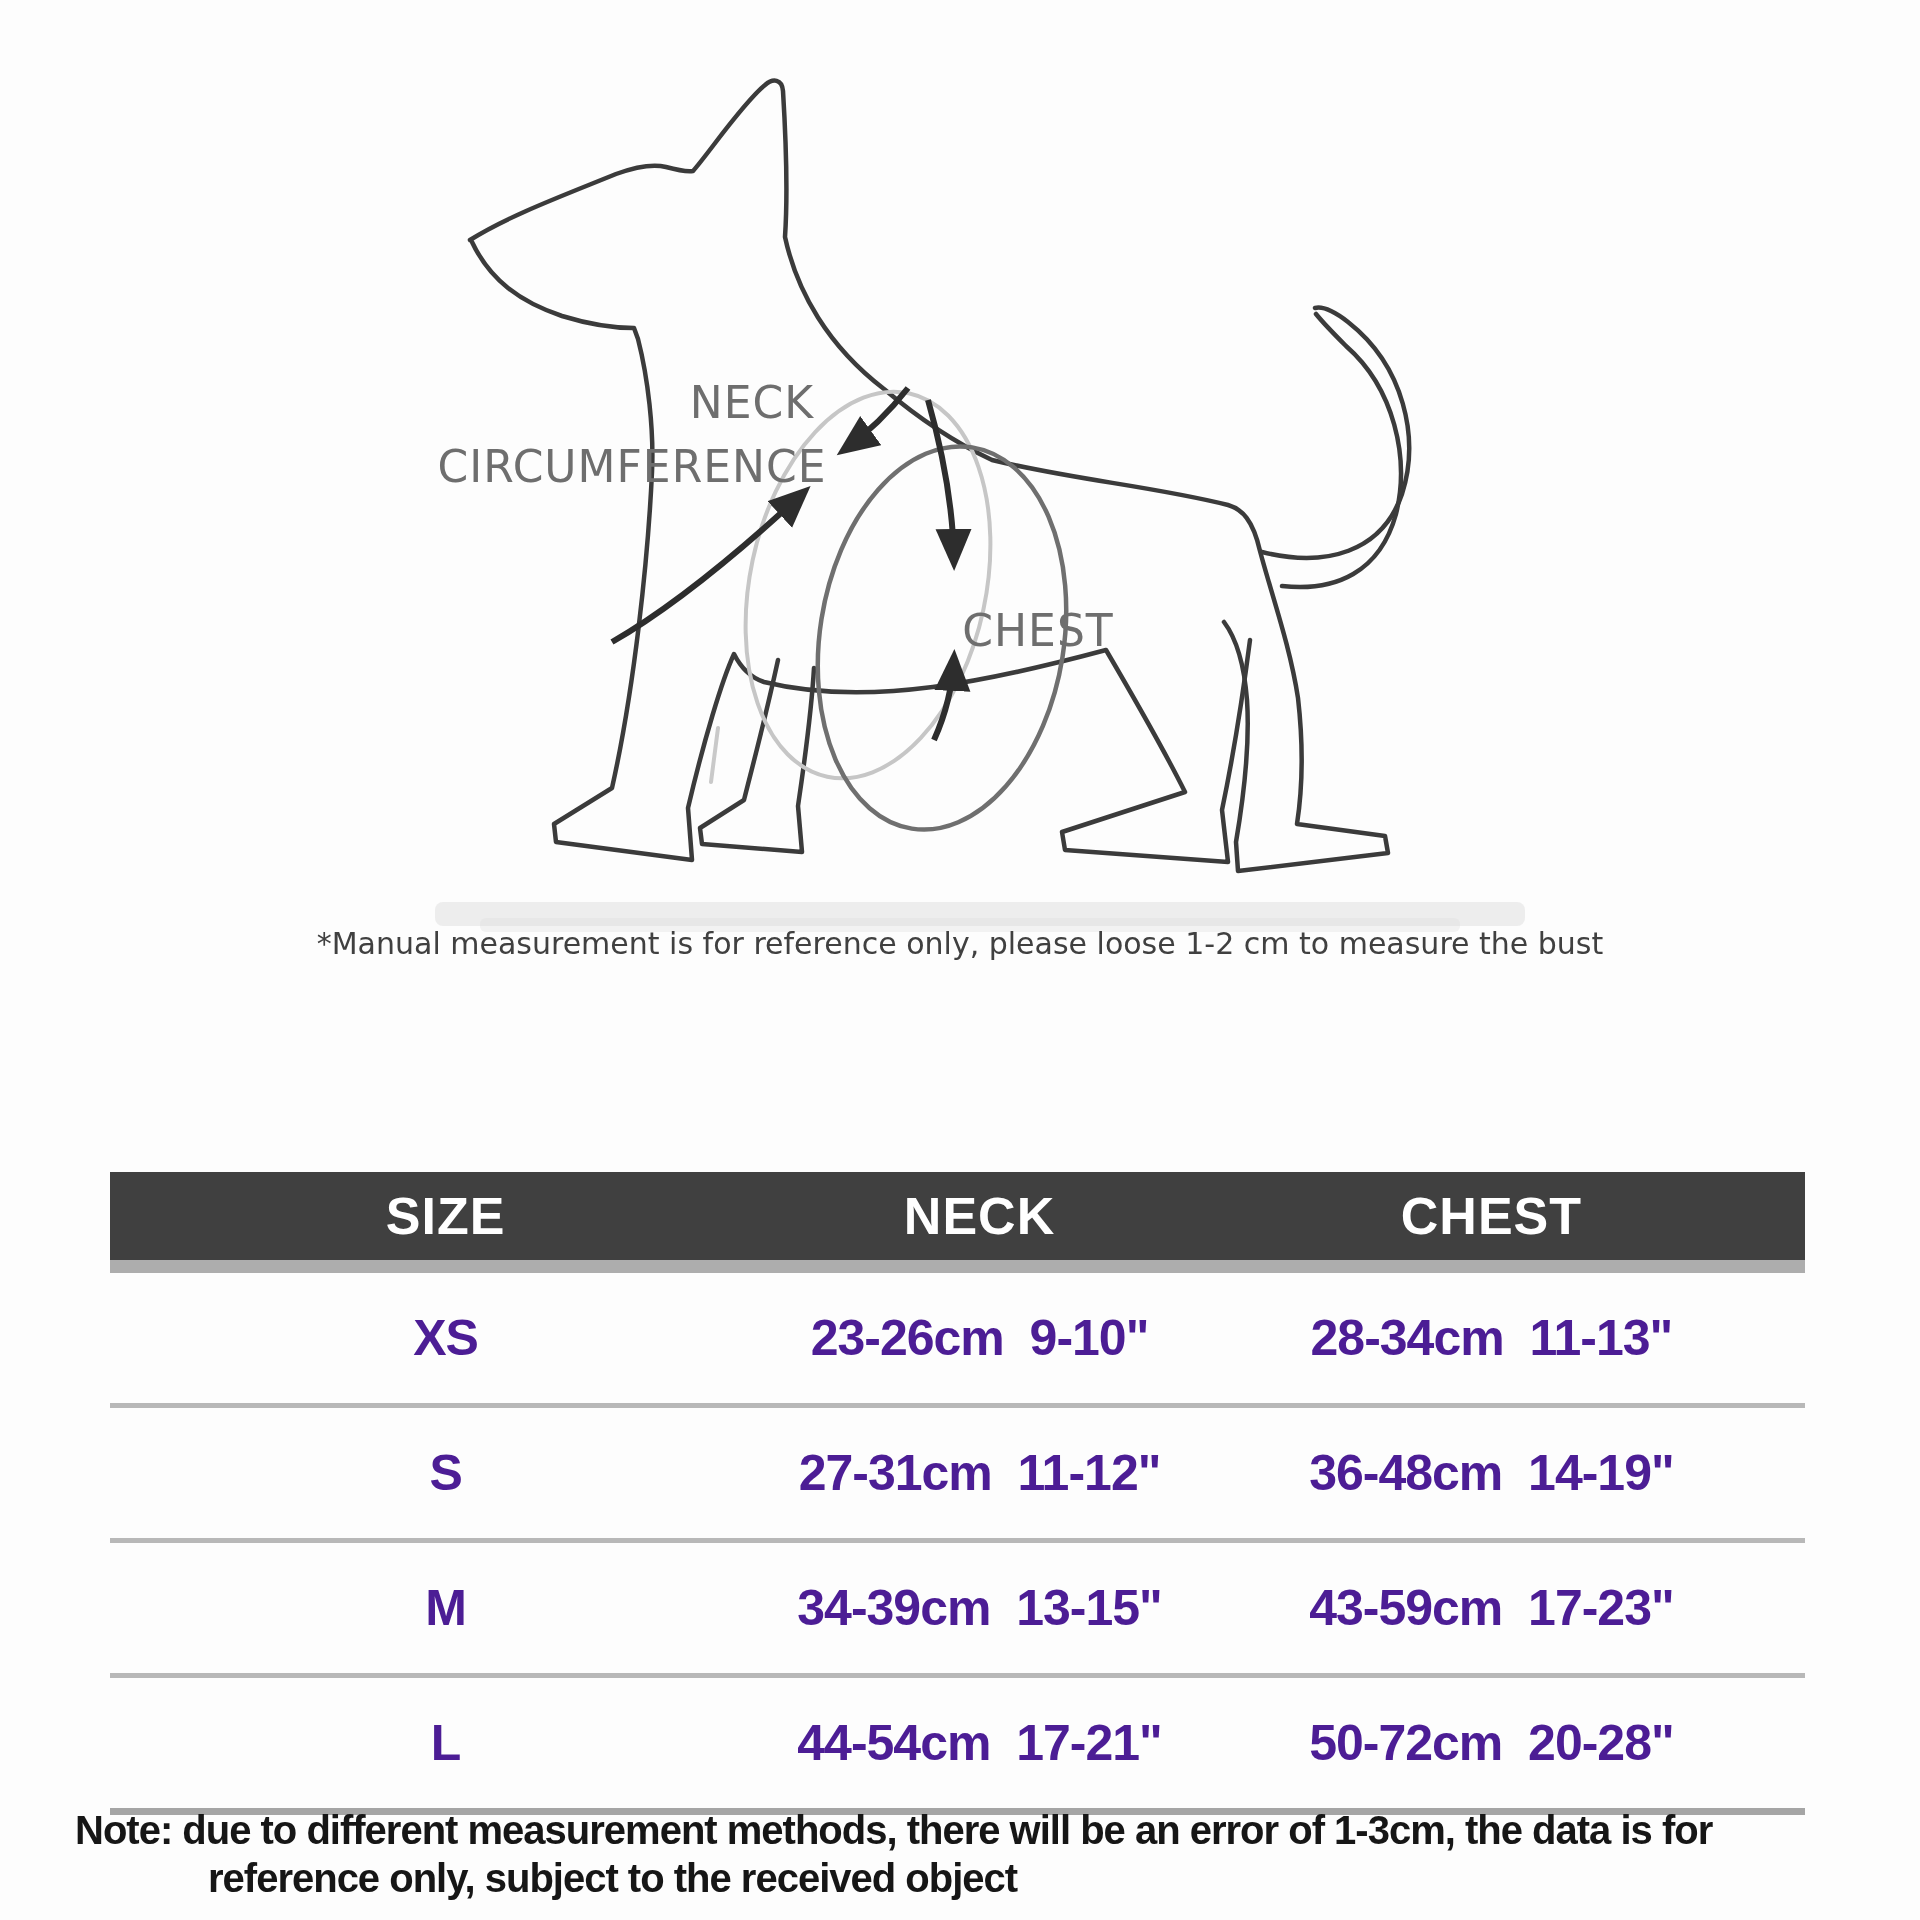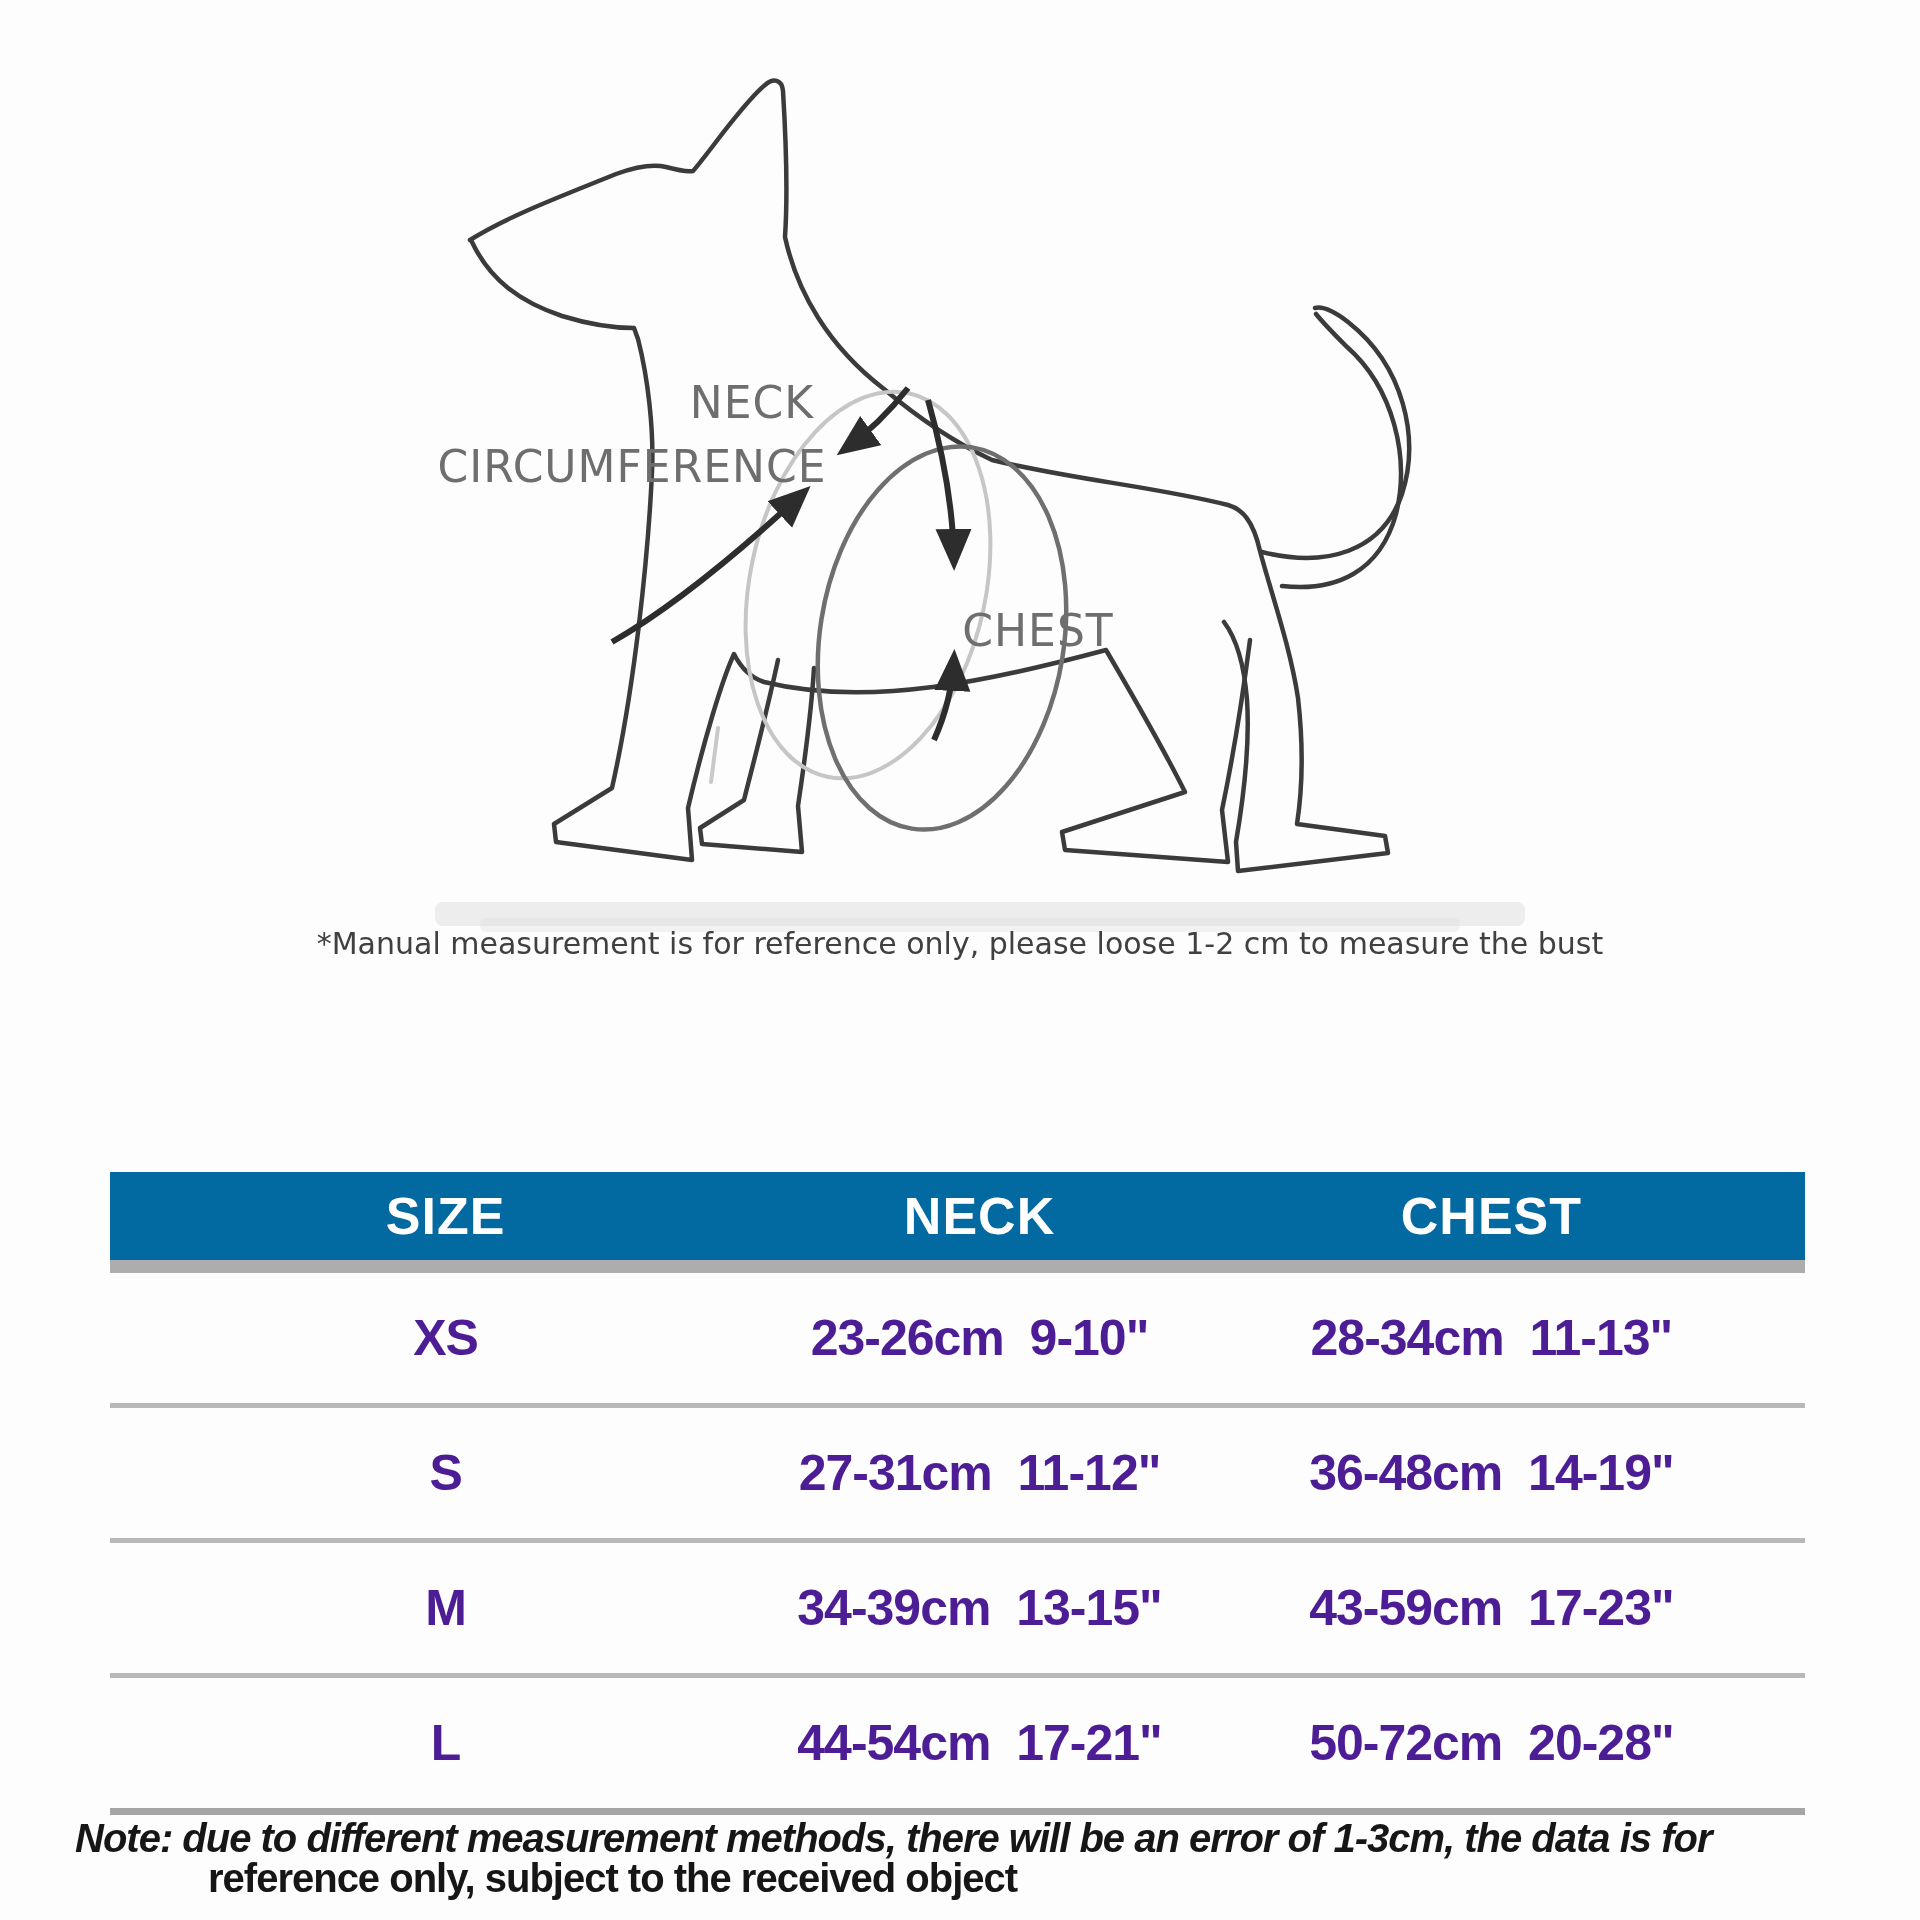--- a/index.html
+++ b/index.html
@@ -18,38 +18,38 @@
   .chart-title{
     position:absolute;left:0;top:1068px;width:1920px;margin:0;text-align:center;
     font-size:62px;font-weight:bold;color:#111;letter-spacing:1px;
   }
   
   .size-table{
     position:absolute;left:110px;top:1172px;width:1695px;
     border-bottom:7px solid #a5a5a5;
   }
   .thead{
-    height:88px;background:#0369a1;border-bottom:13px solid #adadad;
+    height:88px;background:#404040;border-bottom:13px solid #adadad;
     display:grid;grid-template-columns:39.6% 23.4% 37%;align-items:center;justify-items:center;
   }
   .thead span{
     color:#ffffff;font-size:52px;font-weight:bold;letter-spacing:1px;white-space:pre;
   }
   .trow{
     height:130px;display:grid;grid-template-columns:39.6% 23.4% 37%;
     align-items:center;justify-items:center;
   }
   .trow + .trow{border-top:5px solid #b8b8b8;}
   .trow span{
     font-size:50px;font-weight:bold;color:#4c1d95;letter-spacing:-1px;white-space:pre;
   }
   
   .footnote{position:absolute;left:0;top:1808px;width:1920px;
     font-size:40px;font-weight:bold;color:#161616;letter-spacing:-1px;}
-  .footnote .l1{position:absolute;left:75px;top:8px;width:1800px;font-style:italic;}
+  .footnote .l1{position:absolute;left:75px;top:0;width:1800px;}
   .footnote .l2{position:absolute;left:208px;top:48px;width:1700px;}
 </style>
 </head>
 <body>
 
 <div class="page">
 
   <svg class="dog-svg" viewBox="0 0 1200 950" aria-hidden="true">
     <defs>
       <marker id="ah" orient="auto" markerWidth="9" markerHeight="8" refX="5.5" refY="3">

